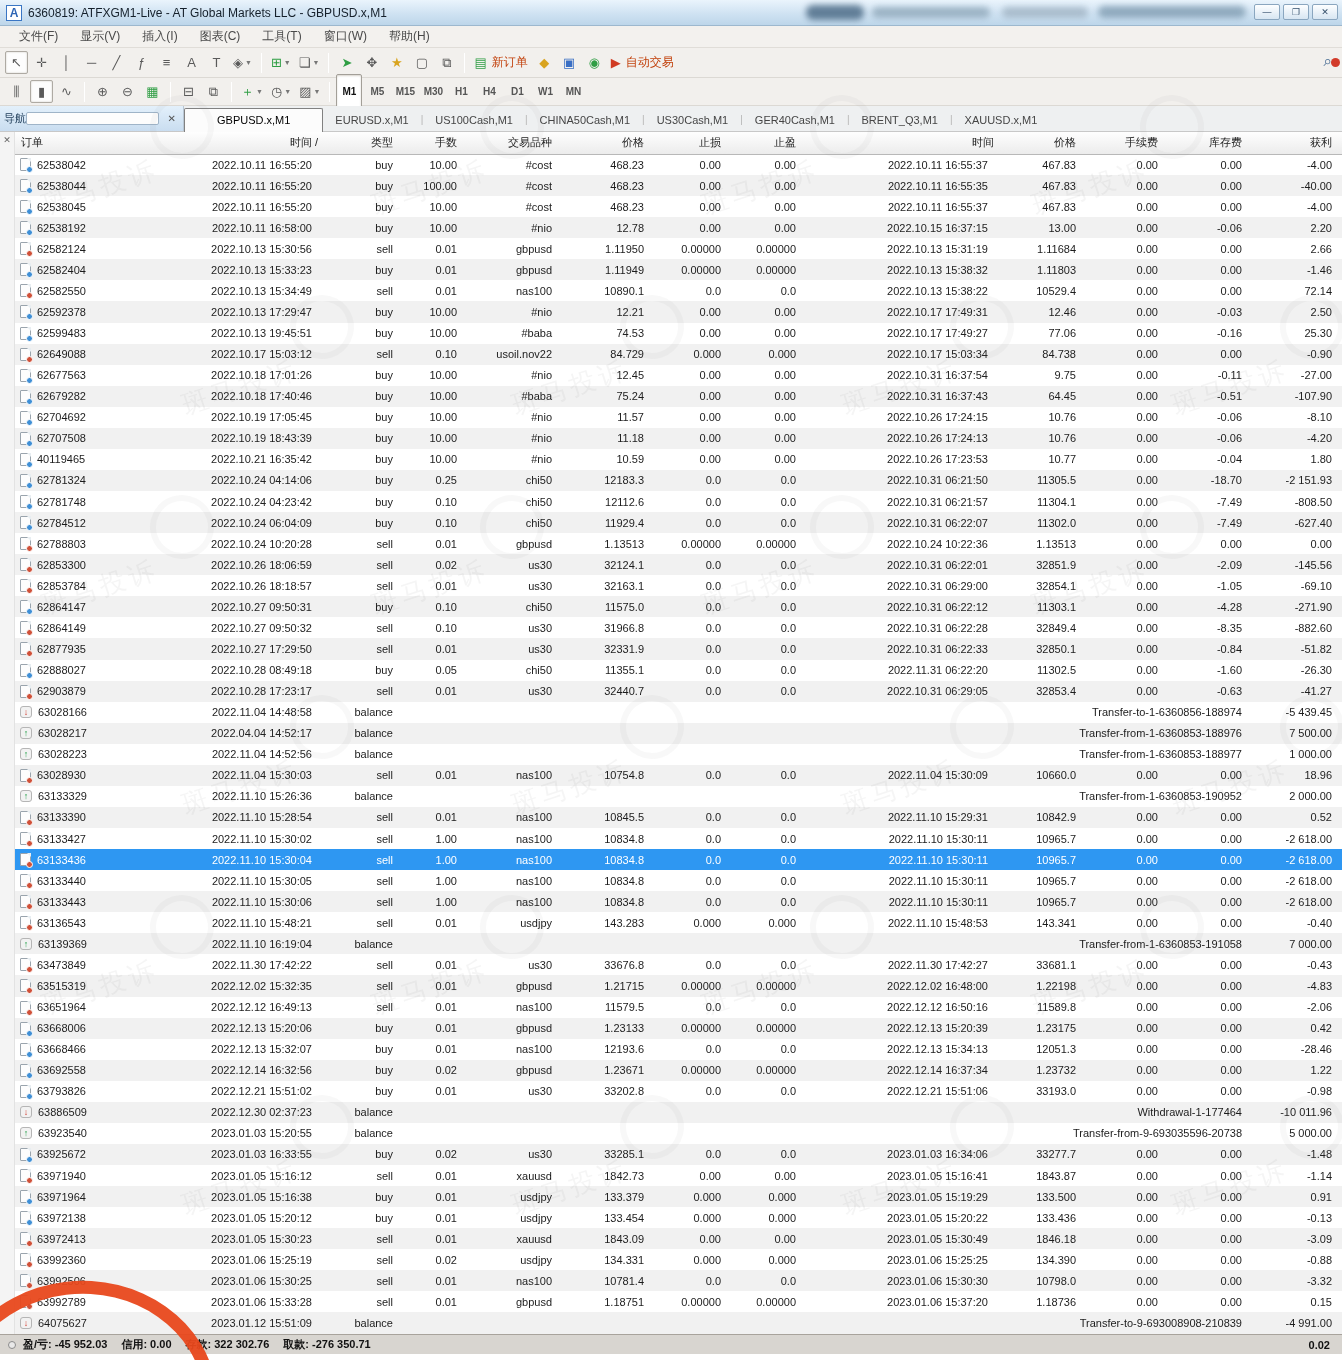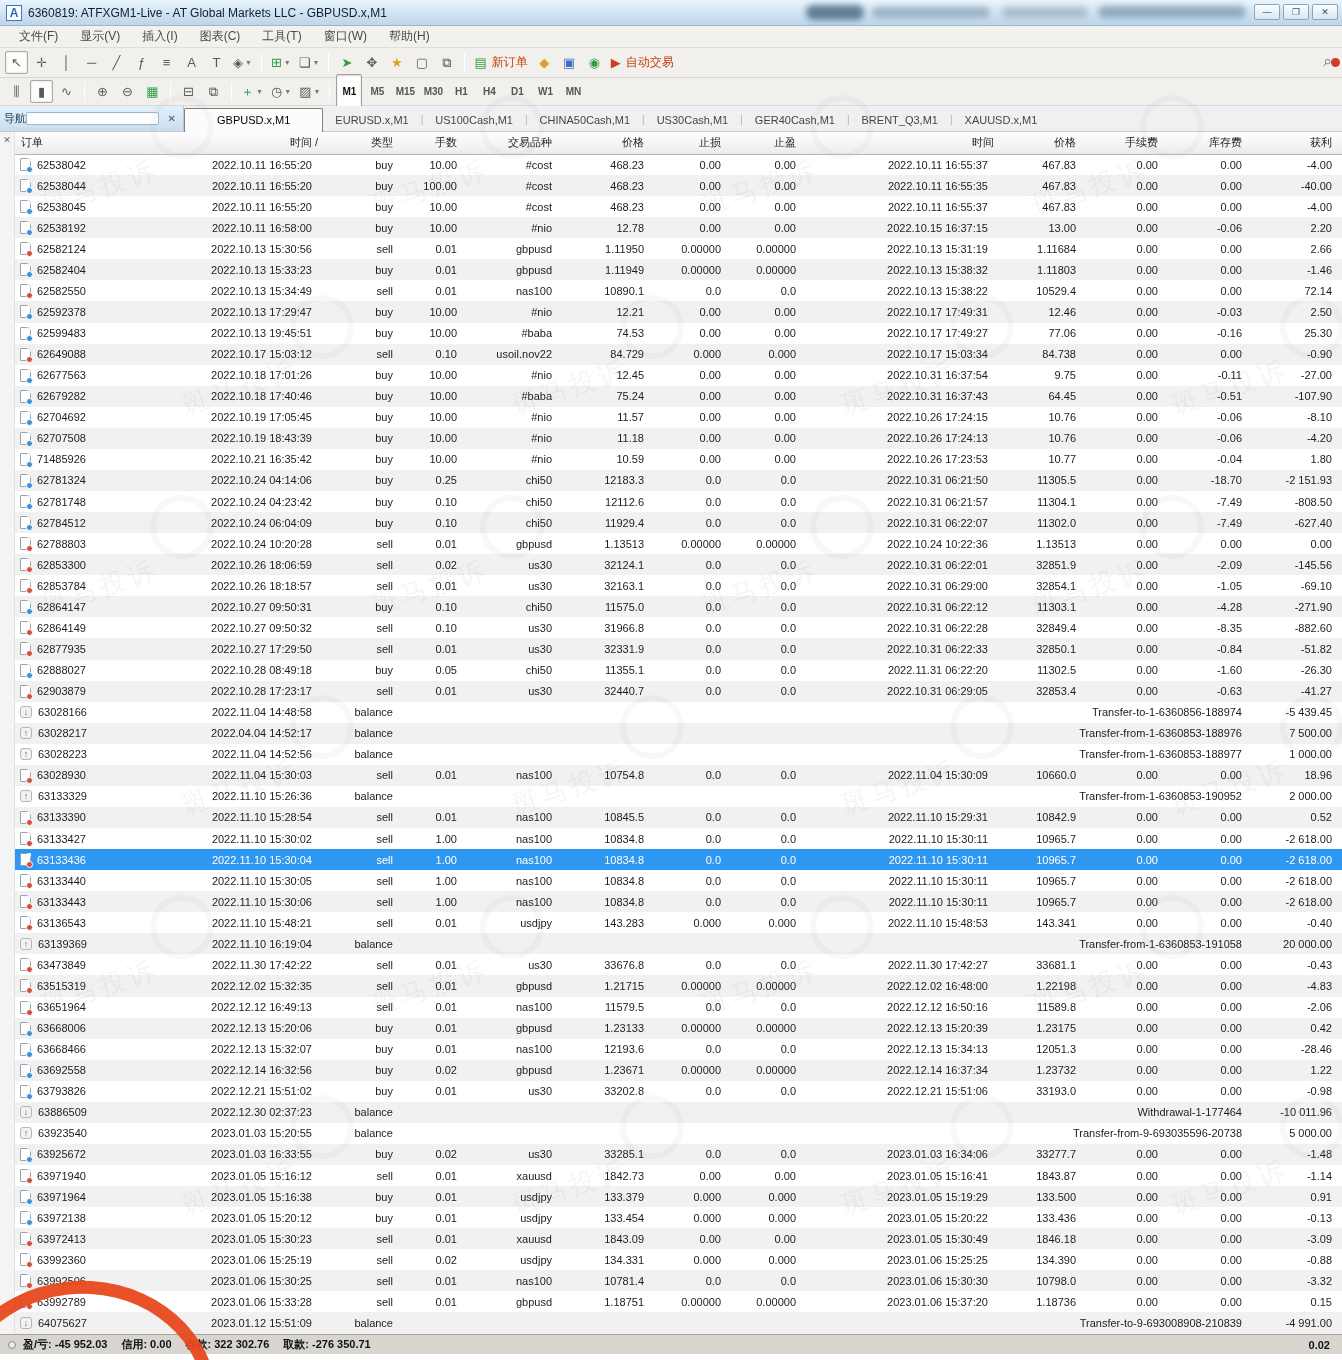--- a/index.html
+++ b/index.html
@@ -683,21 +683,21 @@
           <td>0.00</td>
           <td>-0.06</td>
           <td>-4.20</td>
         </tr>
         <tr>
           <td class="c-order">
             <span class="ordcell">
               <span class="ic-page">
                 <span class="dot buy"></span>
               </span>
-              <span>71485926</span>
+              <span>40119465</span>
             </span>
           </td>
           <td class="c-time">2022.10.21 16:35:42</td>
           <td>buy</td>
           <td>10.00</td>
           <td>#nio</td>
           <td>10.59</td>
           <td>0.00</td>
           <td>0.00</td>
           <td class="c-time">2022.10.26 17:23:53</td>
@@ -1153,21 +1153,21 @@
         <tr>
           <td class="c-order">
             <span class="ordcell">
               <span class="ic-bal in">↑</span>
               <span>63139369</span>
             </span>
           </td>
           <td class="c-time">2022.11.10 16:19:04</td>
           <td>balance</td>
           <td class="c-comment" colspan="9">Transfer-from-1-6360853-191058</td>
-          <td>20 000.00</td>
+          <td>7 000.00</td>
         </tr>
         <tr>
           <td class="c-order">
             <span class="ordcell">
               <span class="ic-page">
                 <span class="dot sell"></span>
               </span>
               <span>63473849</span>
             </span>
           </td>

